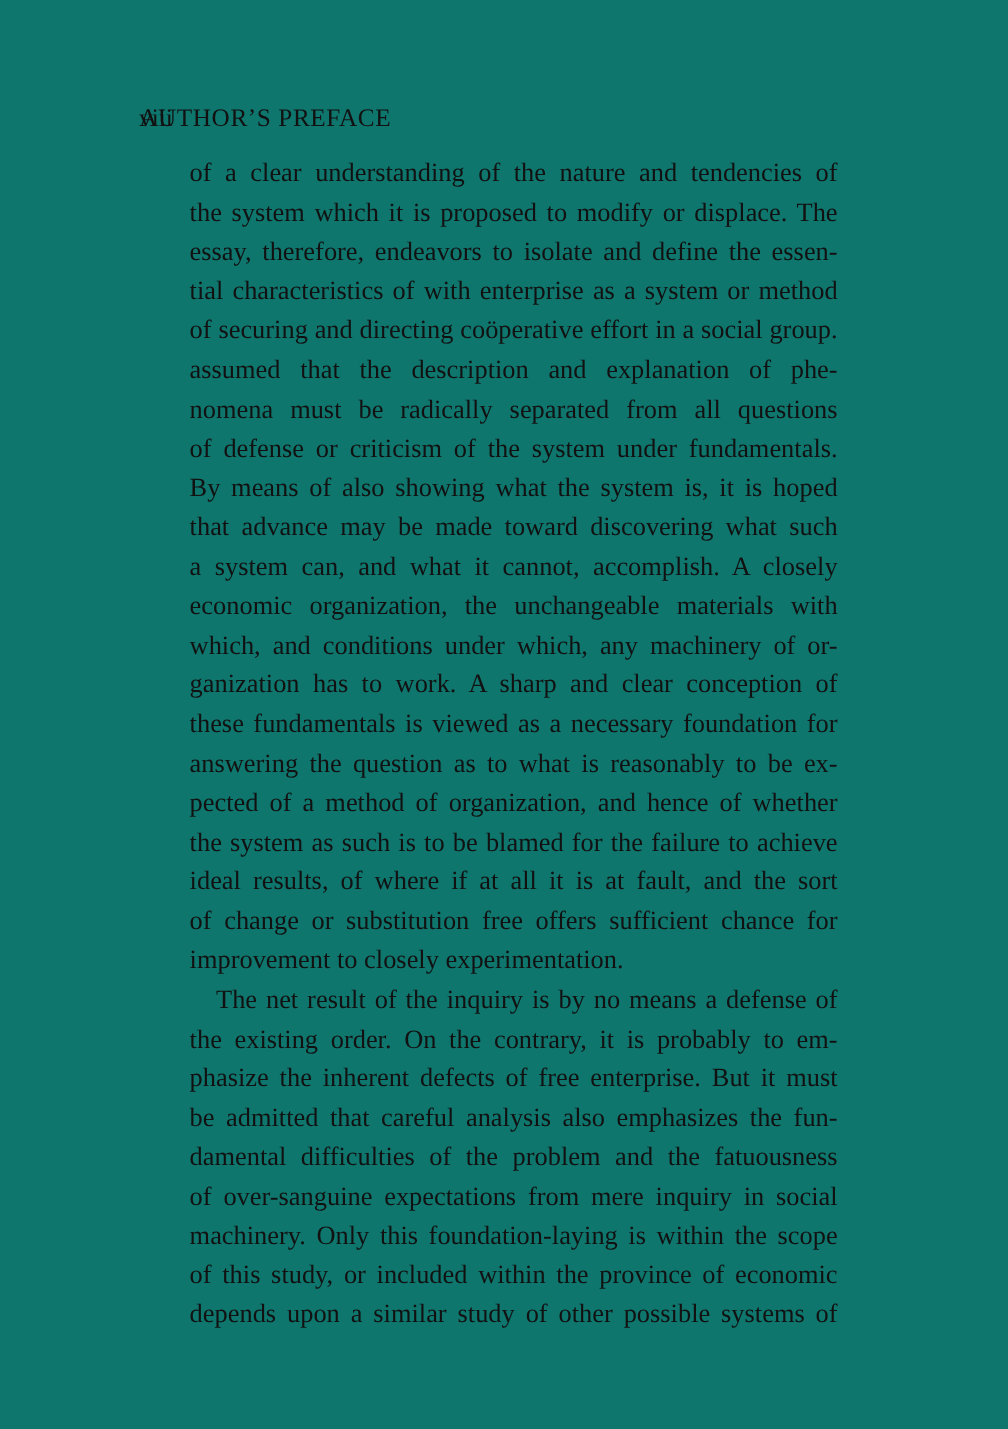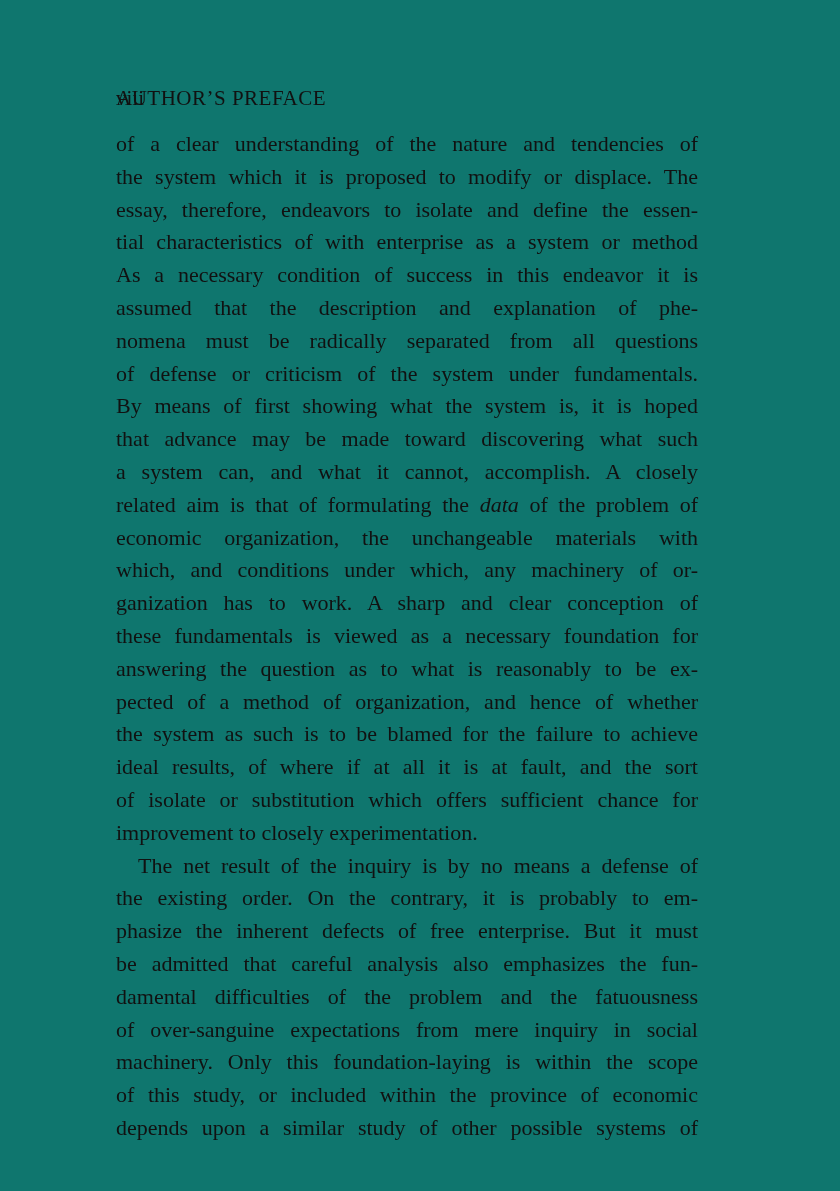--- a/index.html
+++ b/index.html
@@ -7,56 +7,55 @@
   .page {
     position: absolute; left: 0; top: 0; width: 840px; height: 1191px; background: #0f766e;
     font-family: "Liberation Serif", "DejaVu Serif", serif; color: #111111;
   }
   .header { position: absolute; top: 86px; left: 116px; width: 582px; height: 30px; }
   .folio { position: absolute; left: 0; top: 0; font-size: 21px; }
   .running-title { position: absolute; left: 0; width: 100%; top: 0; text-align: left;
     font-size: 21px; letter-spacing: 0.5px; }
   .body-text { position: absolute; top: 128px; left: 116px; width: 582px; }
   .line { height: 32.8px; line-height: 32.8px; font-size: 22px; white-space: nowrap;
-    text-align: justify; text-align-last: justify; overflow: visible; }
+    text-align: justify; text-align-last: justify; overflow: visible; margin-left: 42px; }
   .line.last { text-align-last: left; }
   .line.indent { padding-left: 22px; }
   .line em { font-style: italic; }
 </style>
 </head>
 <body>
 
 <div class="page">
   <div class="header">
     <span class="folio">viii</span>
     <div class="running-title">AUTHOR’S PREFACE</div>
   </div>
   <div class="body-text" id="body-text">
       <div>
         <div class="line">of a clear understanding of the nature and tendencies of</div>
         <div class="line">the system which it is proposed to modify or displace. The</div>
         <div class="line">essay, therefore, endeavors to isolate and define the essen-</div>
         <div class="line">tial characteristics of with enterprise as a system or method</div>
-        <div class="line">As a necessary condition of success in this endeavor it is</div>
+        <div class="line">of securing and directing coöperative effort in a social group.</div>
         <div class="line">assumed that the description and explanation of phe-</div>
         <div class="line">nomena must be radically separated from all questions</div>
         <div class="line">of defense or criticism of the system under fundamentals.</div>
-        <div class="line">By means of first showing what the system is, it is hoped</div>
+        <div class="line">By means of also showing what the system is, it is hoped</div>
         <div class="line">that advance may be made toward discovering what such</div>
         <div class="line">a system can, and what it cannot, accomplish. A closely</div>
-        <div class="line">related aim is that of formulating the <em>data</em> of the problem of</div>
         <div class="line">economic organization, the unchangeable materials with</div>
         <div class="line">which, and conditions under which, any machinery of or-</div>
         <div class="line">ganization has to work. A sharp and clear conception of</div>
         <div class="line">these fundamentals is viewed as a necessary foundation for</div>
         <div class="line">answering the question as to what is reasonably to be ex-</div>
         <div class="line">pected of a method of organization, and hence of whether</div>
         <div class="line">the system as such is to be blamed for the failure to achieve</div>
         <div class="line">ideal results, of where if at all it is at fault, and the sort</div>
-        <div class="line">of isolate or substitution which offers sufficient chance for</div>
+        <div class="line">of change or substitution free offers sufficient chance for</div>
         <div class="line last">improvement to closely experimentation.</div>
       </div>
       <div>
         <div class="line indent">The net result of the inquiry is by no means a defense of</div>
         <div class="line">the existing order. On the contrary, it is probably to em-</div>
         <div class="line">phasize the inherent defects of free enterprise. But it must</div>
         <div class="line">be admitted that careful analysis also emphasizes the fun-</div>
         <div class="line">damental difficulties of the problem and the fatuousness</div>
         <div class="line">of over-sanguine expectations from mere inquiry in social</div>
         <div class="line">machinery. Only this foundation-laying is within the scope</div>

